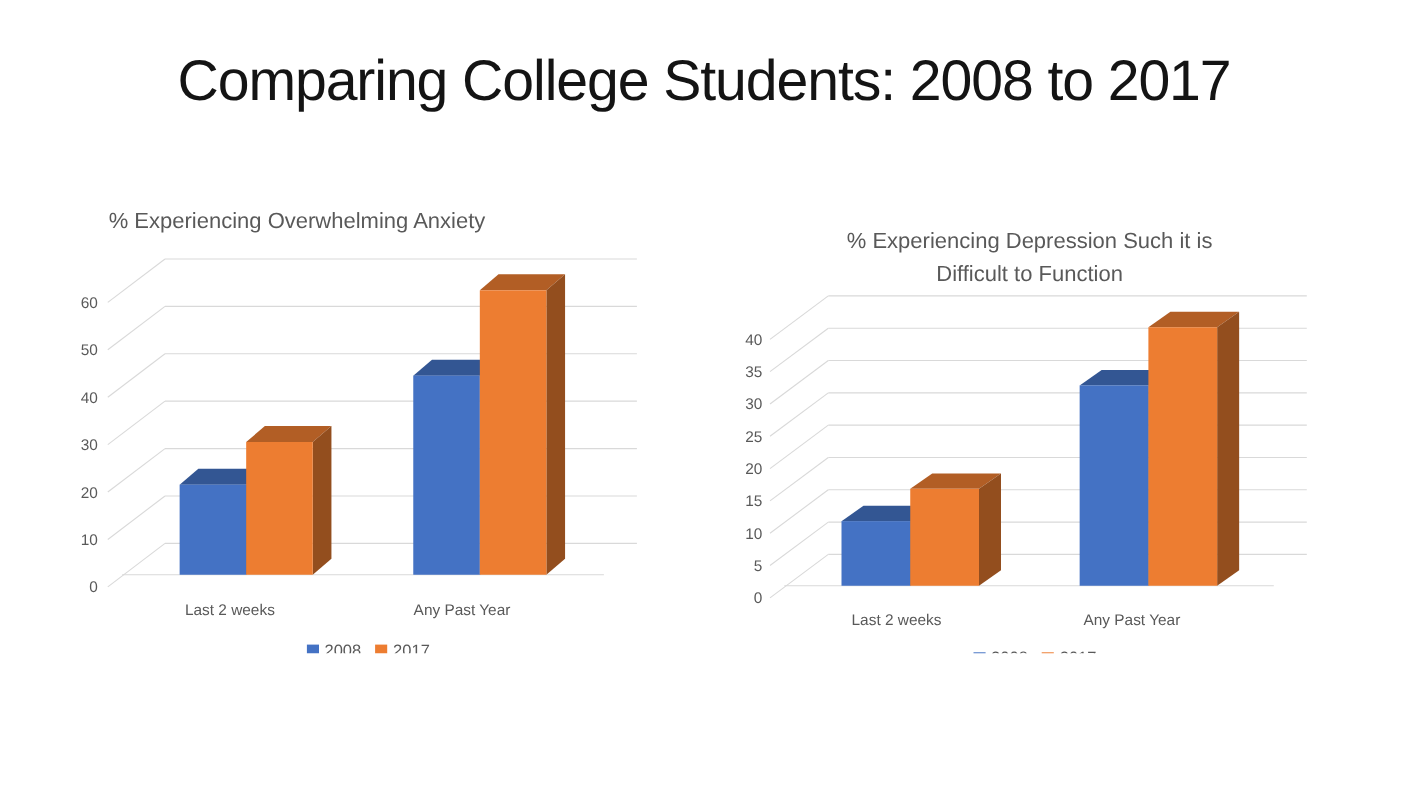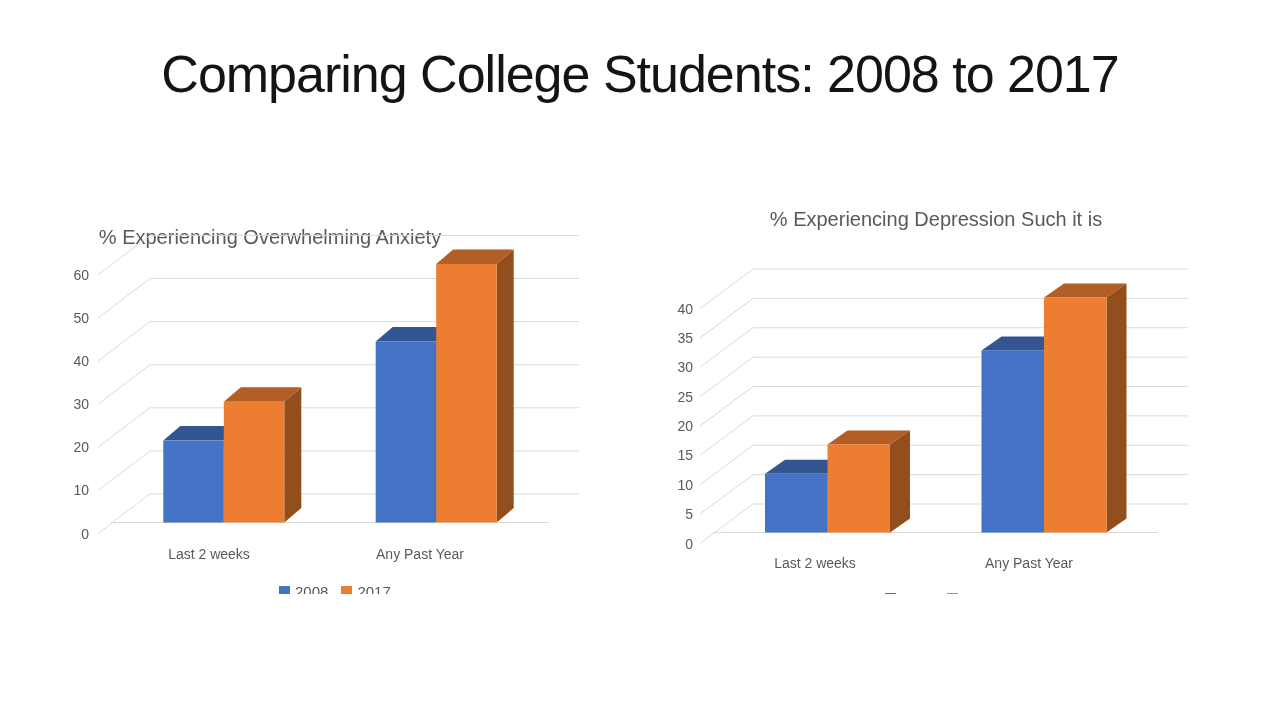--- a/index.html
+++ b/index.html
@@ -8,21 +8,21 @@
     font-family:"Liberation Sans",sans-serif;
   }
   .slide-title{
     position:absolute;top:44px;left:0;right:0;margin:0;
     text-align:center;font-weight:400;font-size:52px;letter-spacing:-1px;
     color:#141414;white-space:nowrap;
   }
   .chart-title{
     position:absolute;text-align:center;font-size:20px;line-height:30px;color:#595959;
   }
-  .chart-title.t0{left:70px;top:186px;width:400px;margin-top:36px;}
+  .chart-title.t0{left:70px;top:186px;width:400px;}
   .chart-title.t1{left:736px;top:204px;width:400px;}
   #plot-canvas{position:absolute;left:0;top:0;width:1280px;height:720px;}
   #plot-canvas line.grid{stroke:#D9D9D9;stroke-width:1;fill:none;}
   #plot-canvas text{font-family:"Liberation Sans",sans-serif;fill:#595959;}
   #plot-canvas text.tick{font-size:14px;}
   #plot-canvas text.cat{font-size:14px;}
   .legend{
     position:absolute;display:flex;align-items:center;gap:13px;
     font-size:15px;color:#595959;
   }
@@ -33,21 +33,21 @@
 </style>
 </head>
 <body>
 
 <div class="slide">
 
   <h1 class="slide-title">Comparing College Students: 2008 to 2017</h1>
 
   <div class="chart-title t0">% Experiencing Overwhelming Anxiety</div>
 
-  <div class="chart-title t1"><span>% Experiencing Depression Such it is</span><br></div>
+  <div class="chart-title t1"><span>% Experiencing Depression Such it is</span><br><span>Difficult to Function</span></div>
 
   <svg id="plot-canvas" viewBox="0 0 1280 720" xmlns="http://www.w3.org/2000/svg">
       <g>
         <line x1="98" y1="533.5" x2="150" y2="494" class="grid"></line>
         <line x1="150" y1="494" x2="579" y2="494" class="grid"></line>
         <text x="89" y="538.5" text-anchor="end" class="tick">0</text>
         <line x1="98" y1="490.4" x2="150" y2="450.9" class="grid"></line>
         <line x1="150" y1="450.9" x2="579" y2="450.9" class="grid"></line>
         <text x="89" y="495.4" text-anchor="end" class="tick">10</text>
         <line x1="98" y1="447.3" x2="150" y2="407.8" class="grid"></line>

